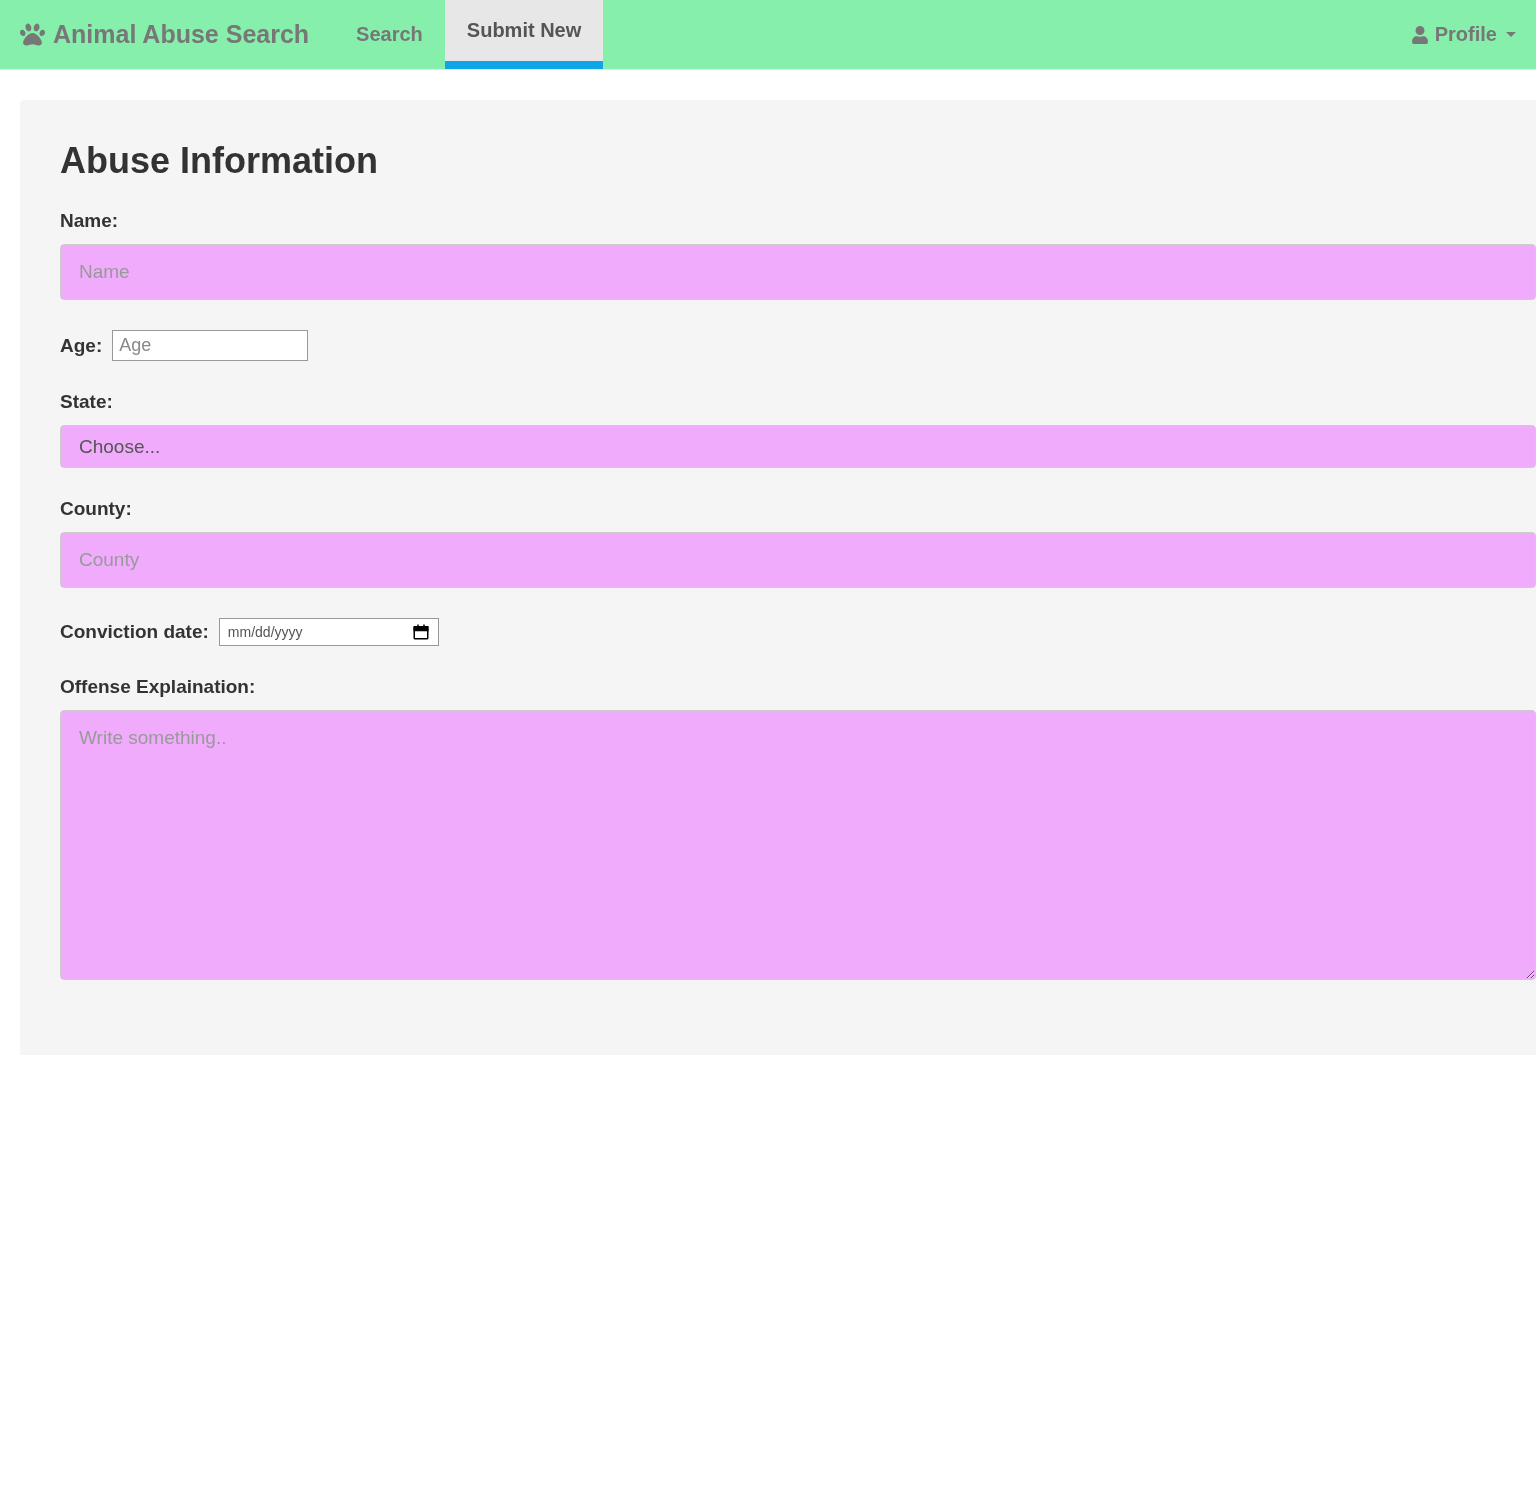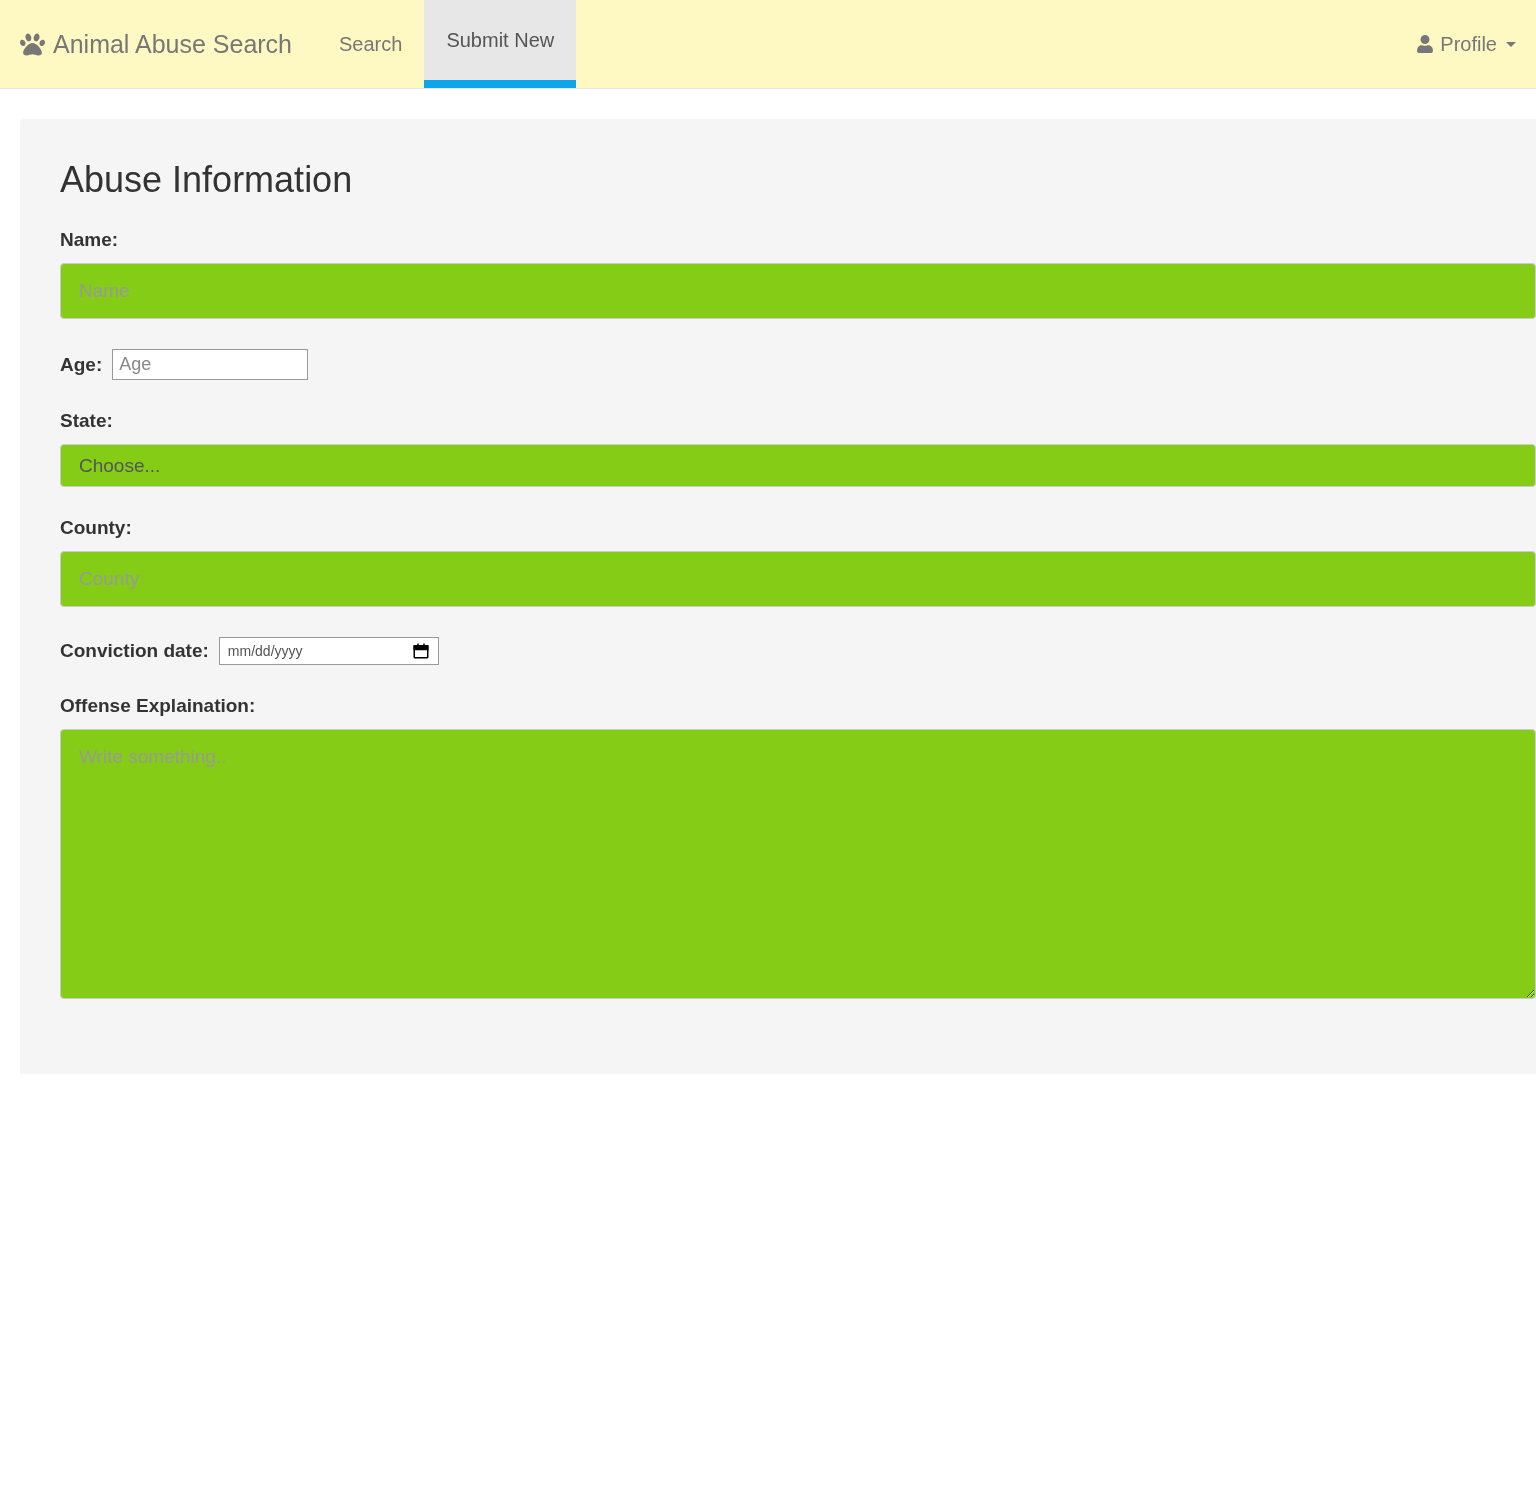--- a/index.html
+++ b/index.html
@@ -7,26 +7,27 @@
       margin: 0;
       padding: 0;
     }
     body {
       font-family: -apple-system, BlinkMacSystemFont, "Segoe UI", Helvetica, Arial, sans-serif;
       font-size: 19px;
       color: #333;
       background: #fff;
     }
     .navbar {
-      background: #fef9c3;
+      background: #86efac;
       border-bottom: 1px solid #e7e7e7;
       display: flex;
       align-items: stretch;
       padding: 0 20px;
-      height: 89px;
+      height: 70px;
+      font-weight: bold;
     }
     .navbar-brand {
       display: flex;
       align-items: center;
       color: #777;
       font-size: 25px;
       margin-right: 25px;
       cursor: pointer;
       gap: 8px;
     }
@@ -83,21 +84,21 @@
     .container {
       padding: 30px 0 0 20px;
     }
     .panel {
       background: #f5f5f5;
       border-radius: 4px 0 0 0;
       padding: 40px 0 40px 40px;
     }
     .panel-title {
       font-size: 36px;
-      font-weight: 400;
+      font-weight: 700;
       color: #333;
       margin-bottom: 28px;
     }
     .form-group {
       margin-bottom: 30px;
     }
     .form-group.inline {
       display: flex;
       align-items: center;
       gap: 10px;
@@ -110,21 +111,21 @@
       margin-bottom: 12px;
     }
     .form-group.inline label {
       margin-bottom: 0;
     }
     .form-control {
       width: 100%;
       padding: 16px 18px;
       font-size: 19px;
       color: #555;
-      background: #84cc16;
+      background: #f0abfc;
       border: 1px solid #ccc;
       border-radius: 4px;
       font-family: inherit;
     }
     .form-control::placeholder {
       color: #999;
     }
     .input-small {
       width: 196px;
       padding: 4px 6px;

